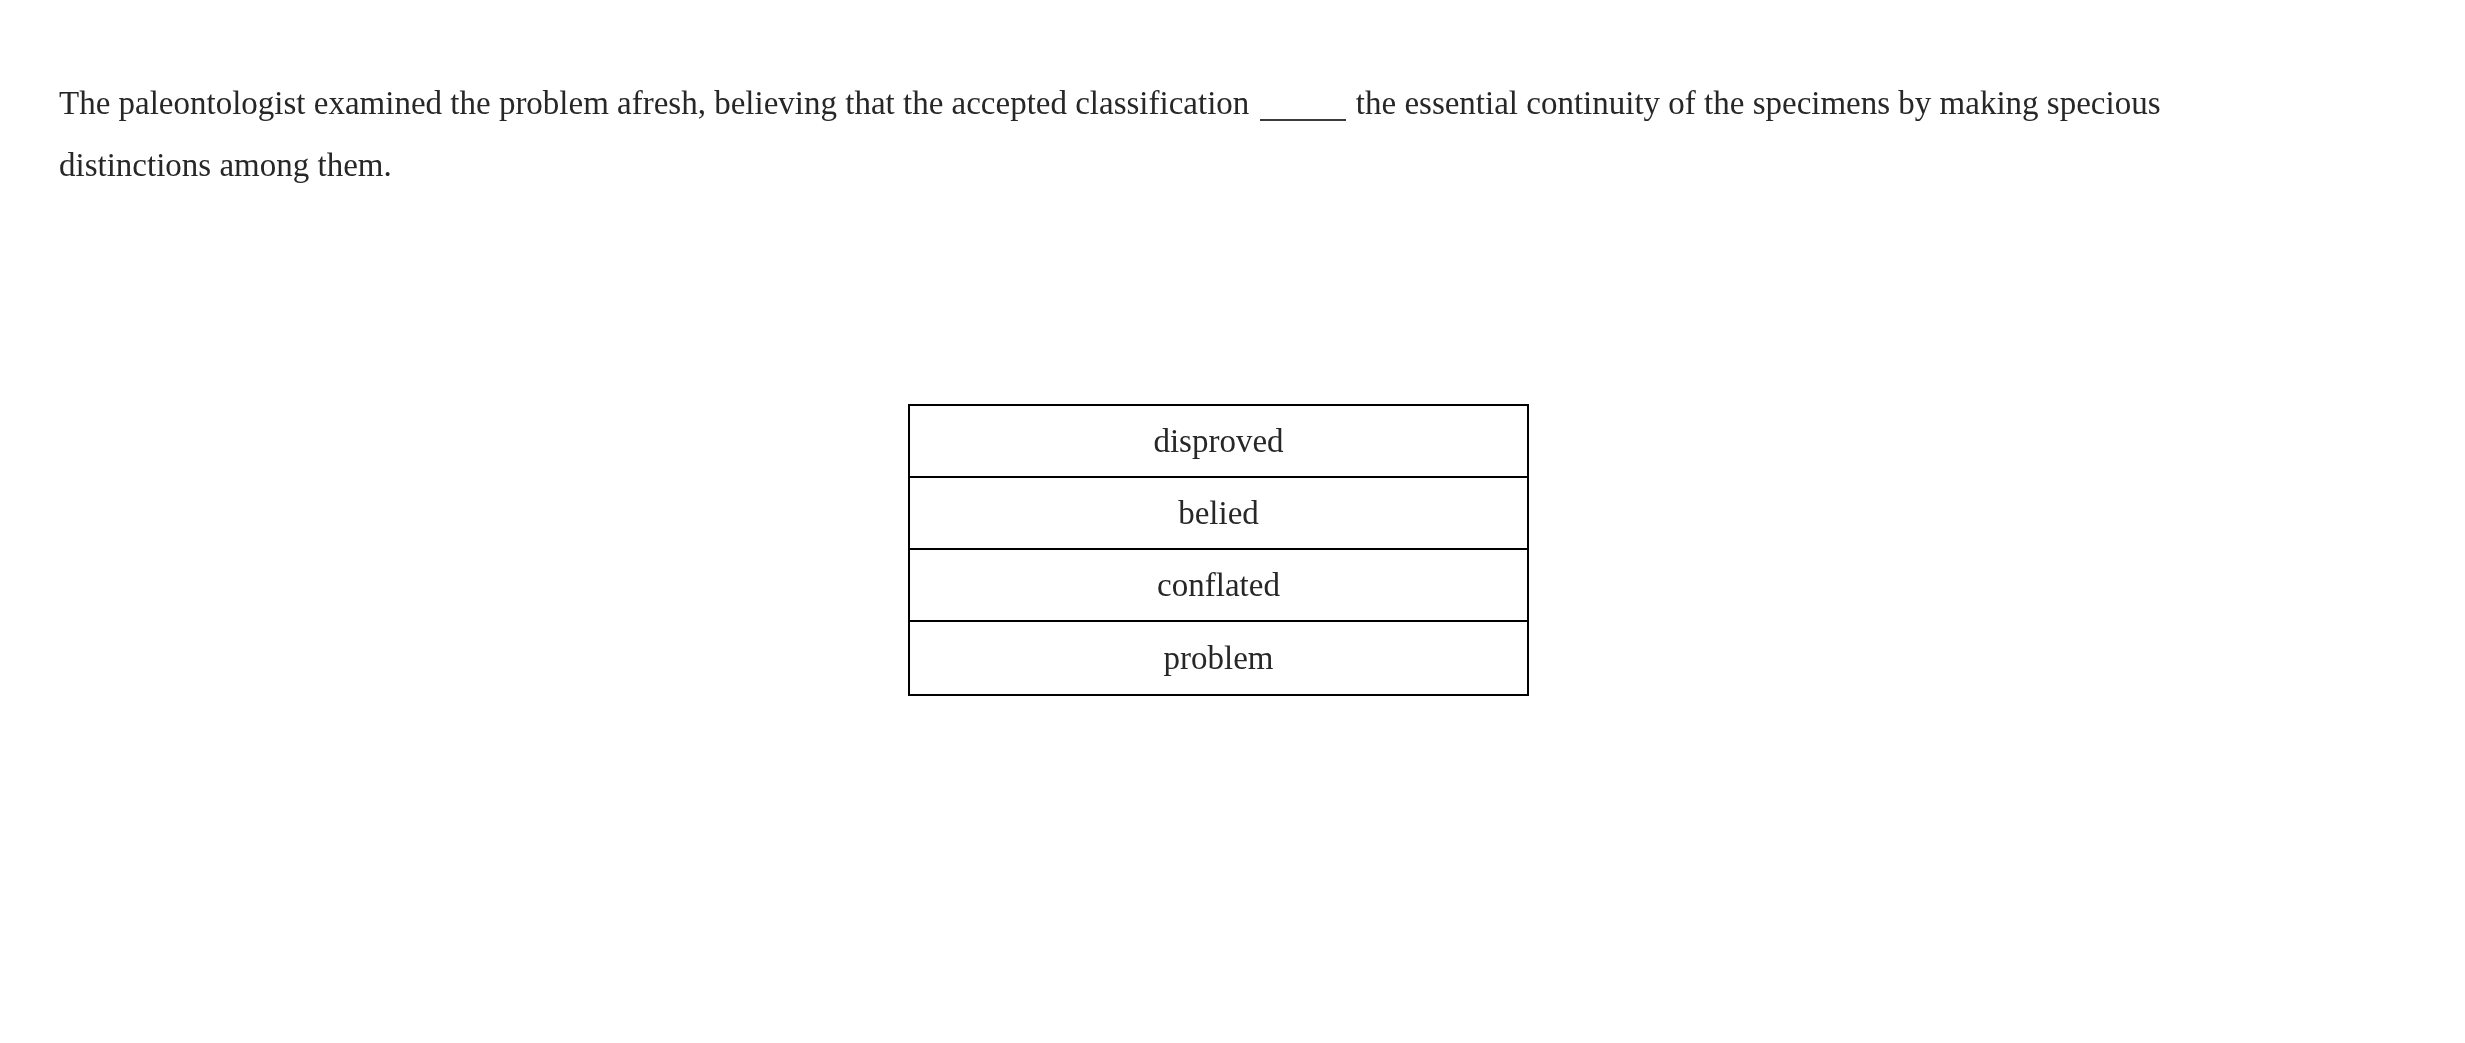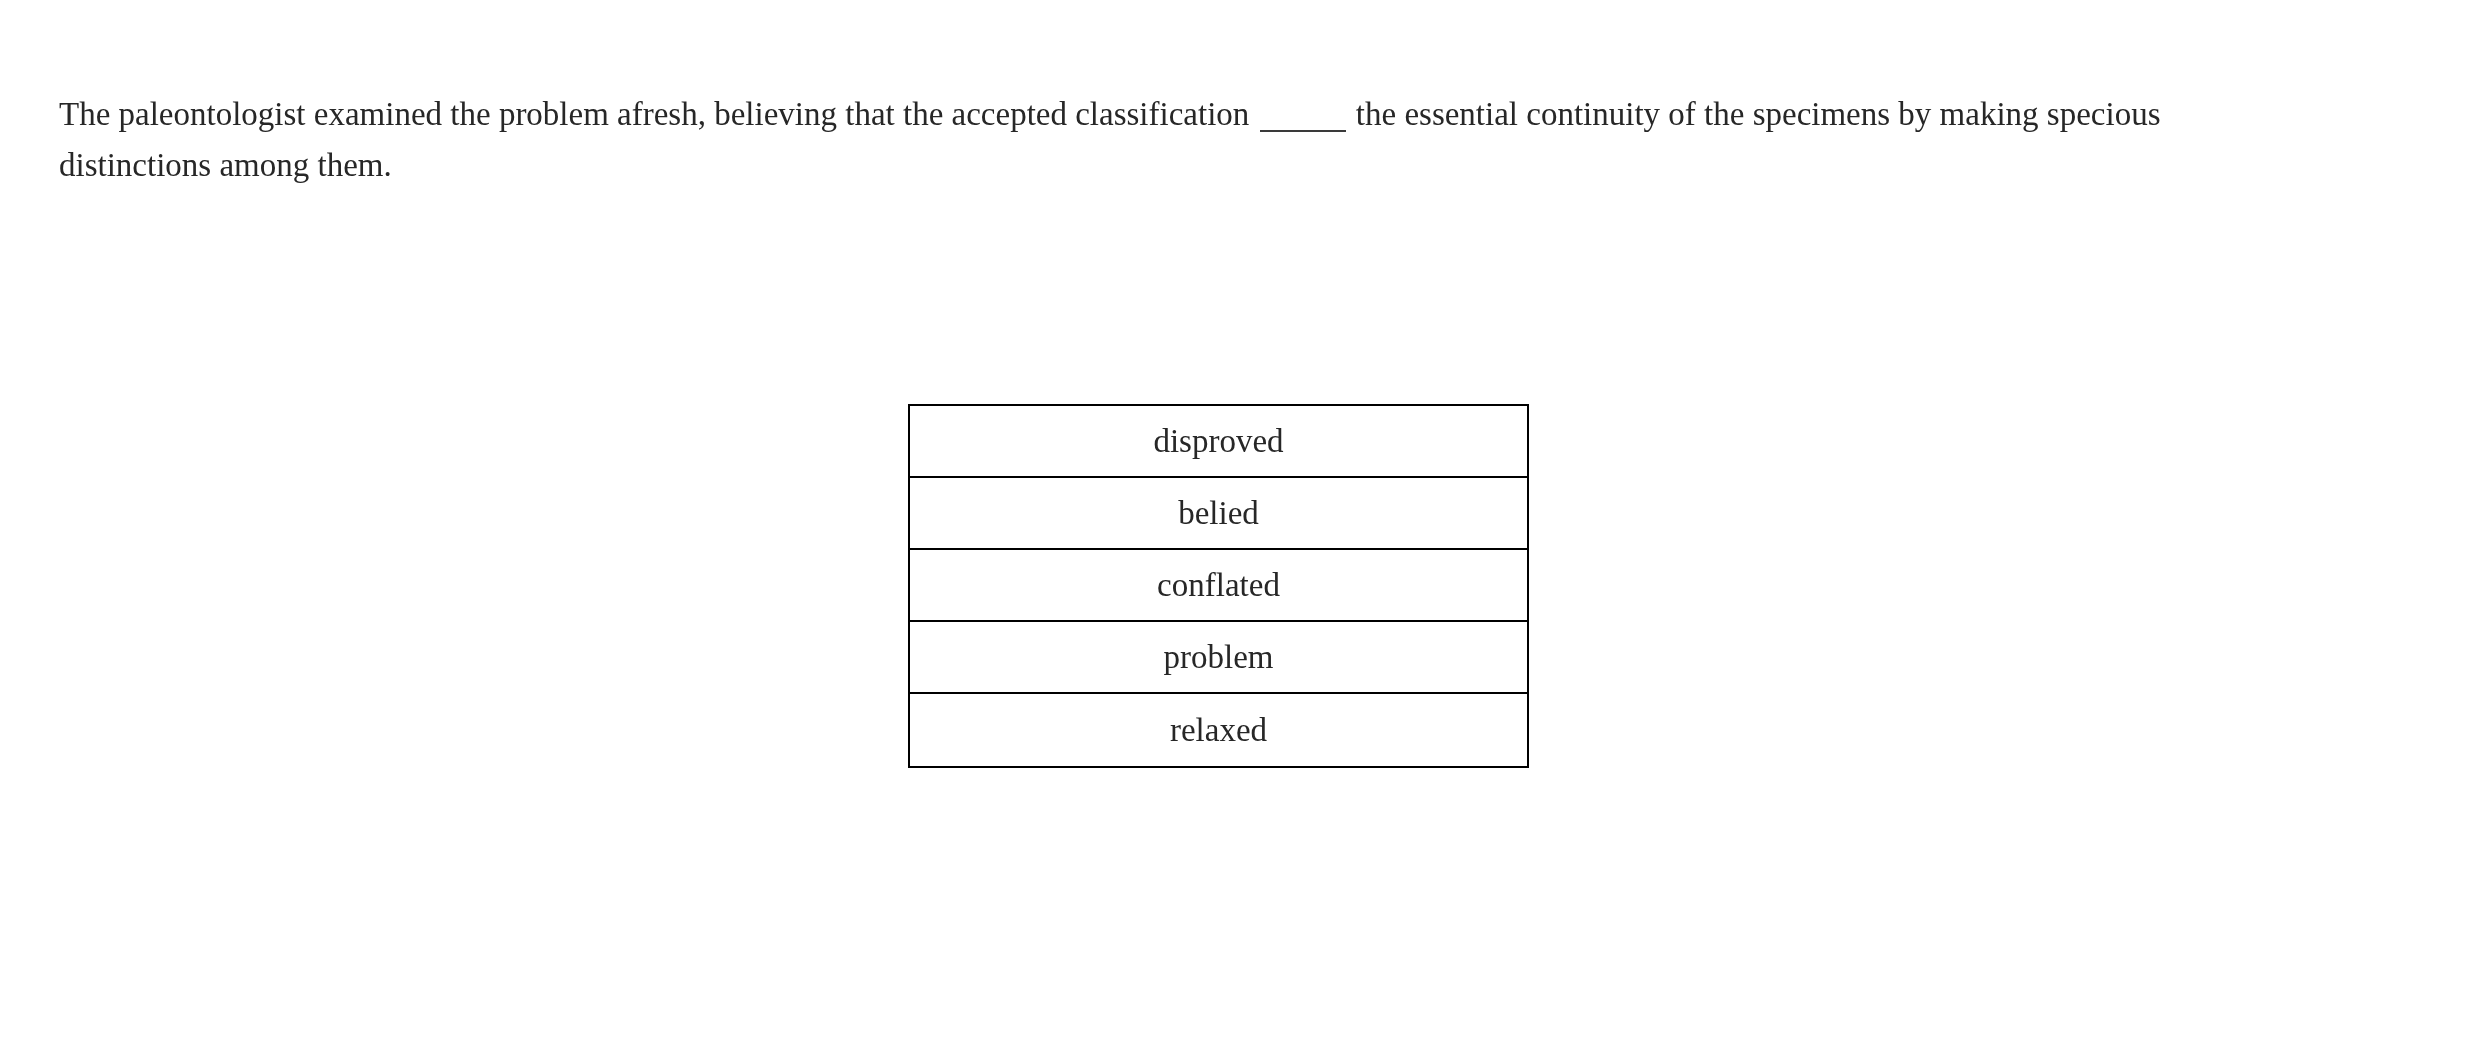--- a/index.html
+++ b/index.html
@@ -15,24 +15,24 @@
     overflow: hidden;
     font-family: "Liberation Serif", "DejaVu Serif", serif;
     color: #262626;
     -webkit-font-smoothing: antialiased;
   }
 
   
   #question-prompt {
     position: absolute;
     left: 59px;
-    top: 89px;
+    top: 72px;
     width: 2220px;
     font-size: 33px;
-    line-height: 51px;
+    line-height: 62px;
     color: #272727;
     text-align: left;
     white-space: normal;
   }
   #question-prompt .blank {
     display: inline-block;
     position: relative;
     width: 90px;
     vertical-align: baseline;
     letter-spacing: -1px;
@@ -98,17 +98,14 @@
   </div>
 
   <div class="choice-row">
     <span class="choice-label">conflated</span>
   </div>
 
   <div class="choice-row">
     <span class="choice-label">problem</span>
   </div>
 
-  <div class="choice-row">
-    <span class="choice-label">relaxed</span>
-  </div>
 
 </div>
 
 </body></html>

